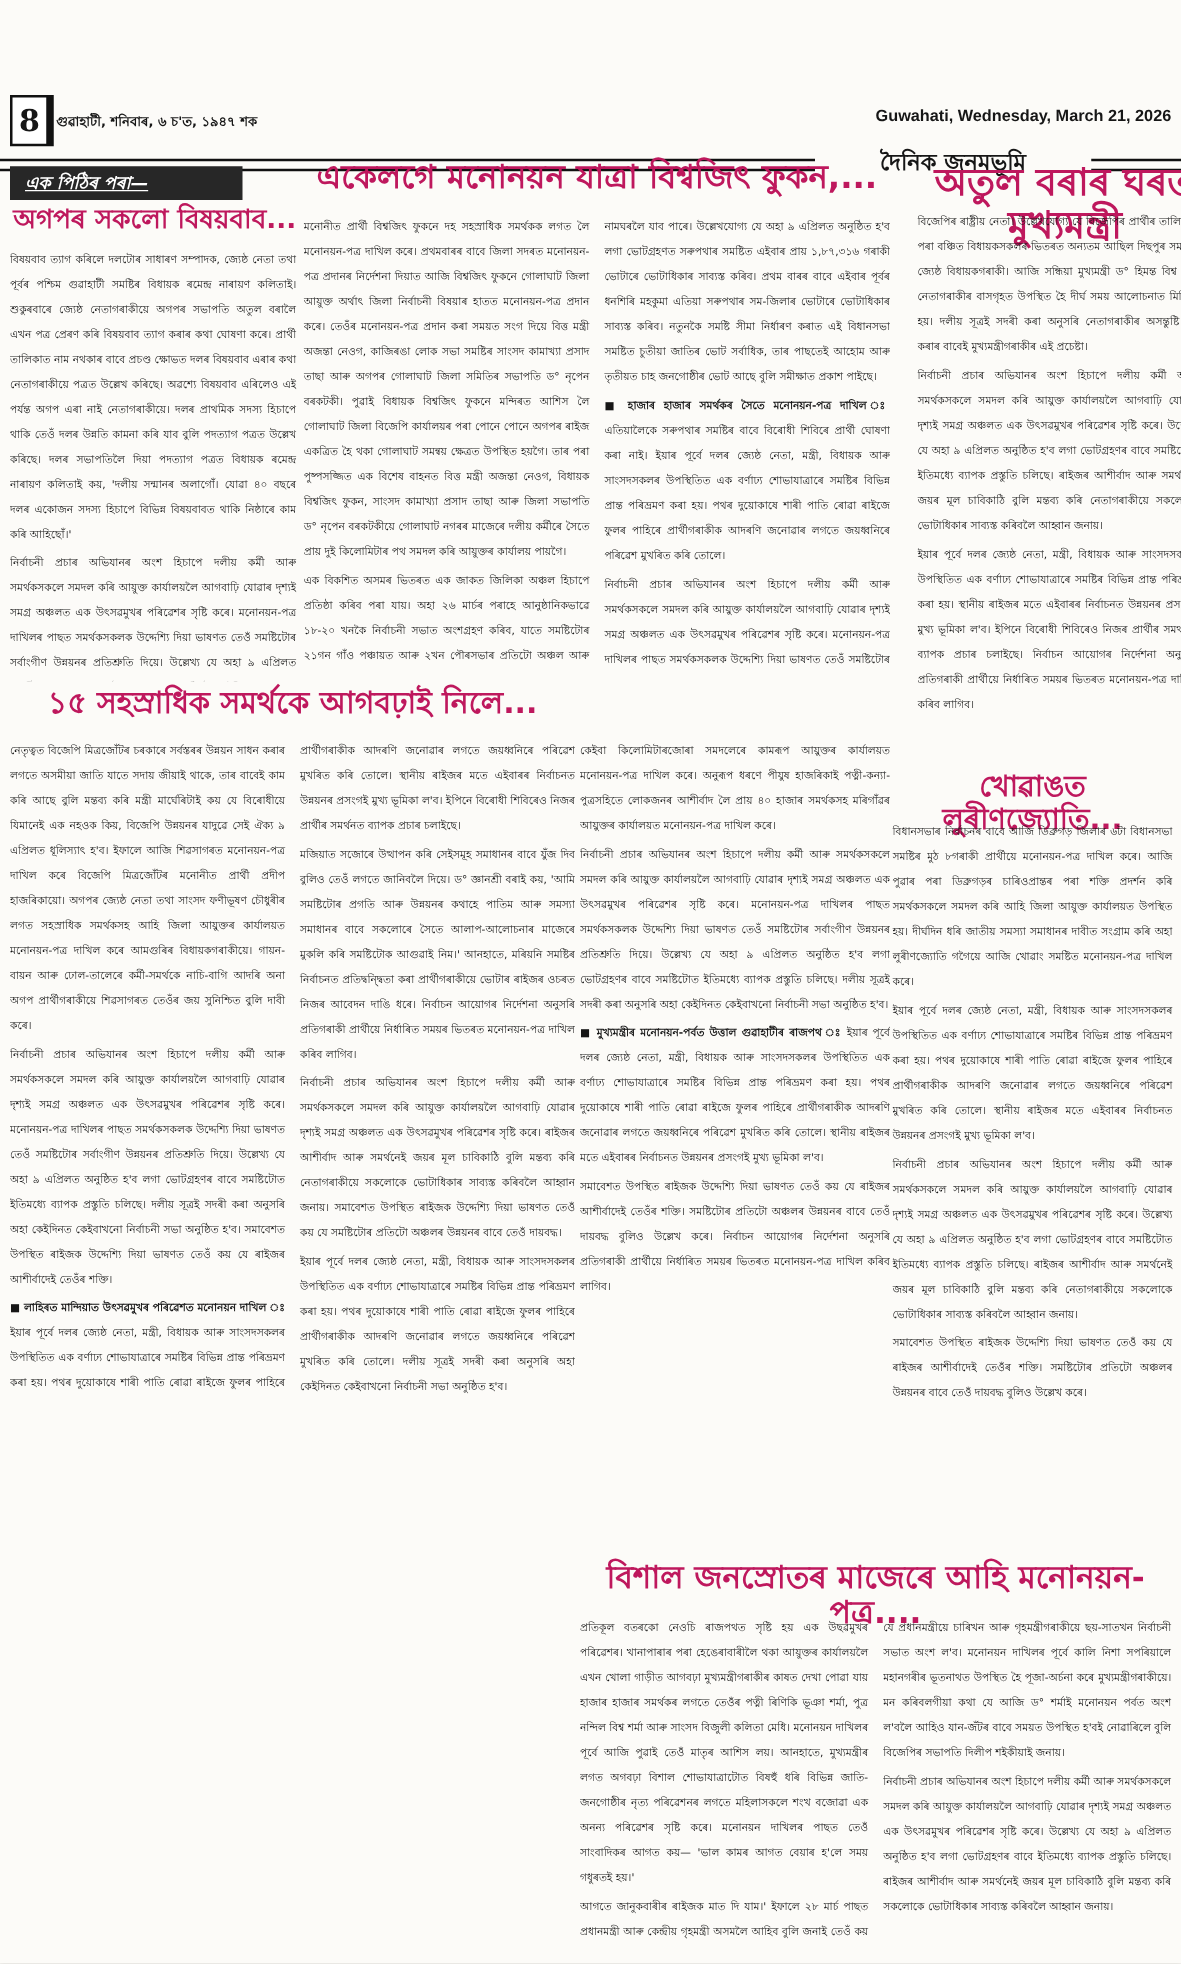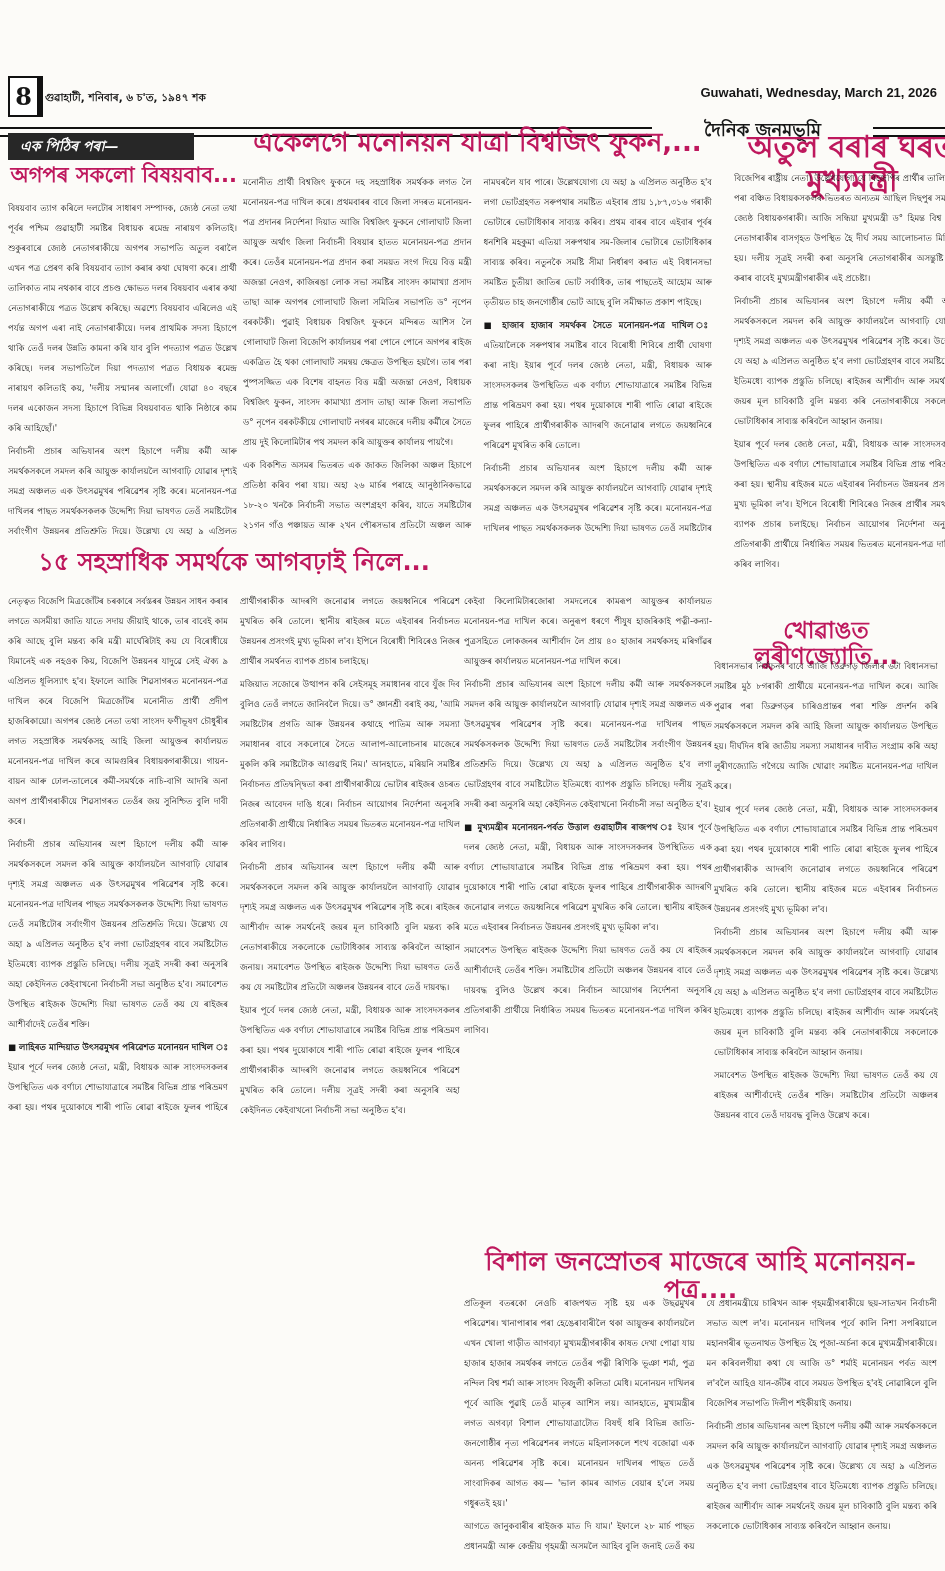--- a/index.html
+++ b/index.html
@@ -20,21 +20,21 @@
   .dbl.short{flex:1 1 auto;}
   .masthead{font-size:18px;font-weight:800;padding:0 8px;letter-spacing:0;white-space:nowrap;}
   
   .hl{margin:0;font-weight:800;color:#be185d;line-height:1.12;text-align:center;}
   .body{font-size:8.5px;line-height:20px;text-align:justify;overflow:hidden;}
   .body p{margin:0 0 3px 0;}
   .runin{font-weight:800;}
   .cols2{column-count:2;column-gap:12px;}
   .kicker{position:absolute;left:8px;top:133px;width:186px;height:27px;background:#272727;
           color:#fff;font-style:italic;font-weight:700;font-size:14px;
-          display:flex;align-items:center;padding-left:12px;box-sizing:border-box;}
+          display:flex;align-items:center;padding-left:12px;box-sizing:border-box;text-decoration:underline;}
   
   .hl-agp{position:absolute;left:8px;top:164px;width:229px;font-size:21px;text-align:right;}
   .bd-agp{position:absolute;left:8px;top:198px;width:229px;height:347px;}
   .hl-phukan{position:absolute;left:243px;top:128px;width:469px;font-size:26px;}
   .bd-phukan{position:absolute;left:243px;top:172px;width:469px;height:373px;}
   .hl-cm{position:absolute;left:740px;top:130px;width:224px;font-size:30px;}
   .bd-cm{position:absolute;left:734px;top:168px;width:224px;height:446px;}
   .hl-sup{position:absolute;left:8px;top:549px;width:452px;font-size:24px;}
   .bd-sup{position:absolute;left:8px;top:591px;width:452px;height:971px;}
   .hl-uduli{position:absolute;left:464px;top:549px;width:248px;font-size:24px;}

